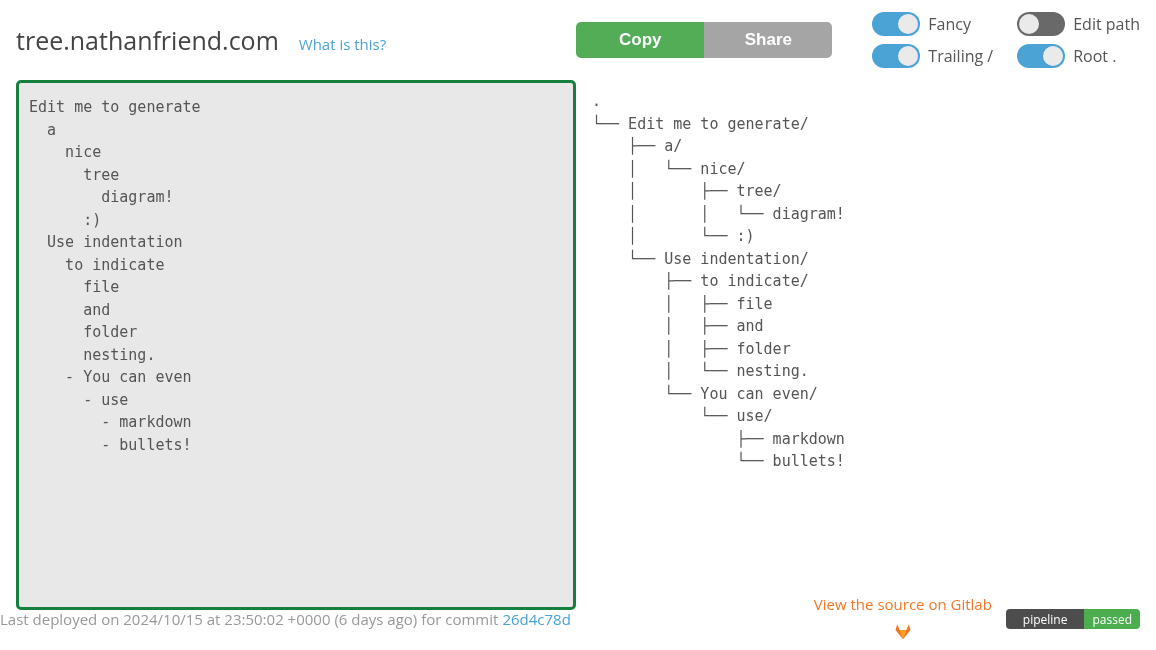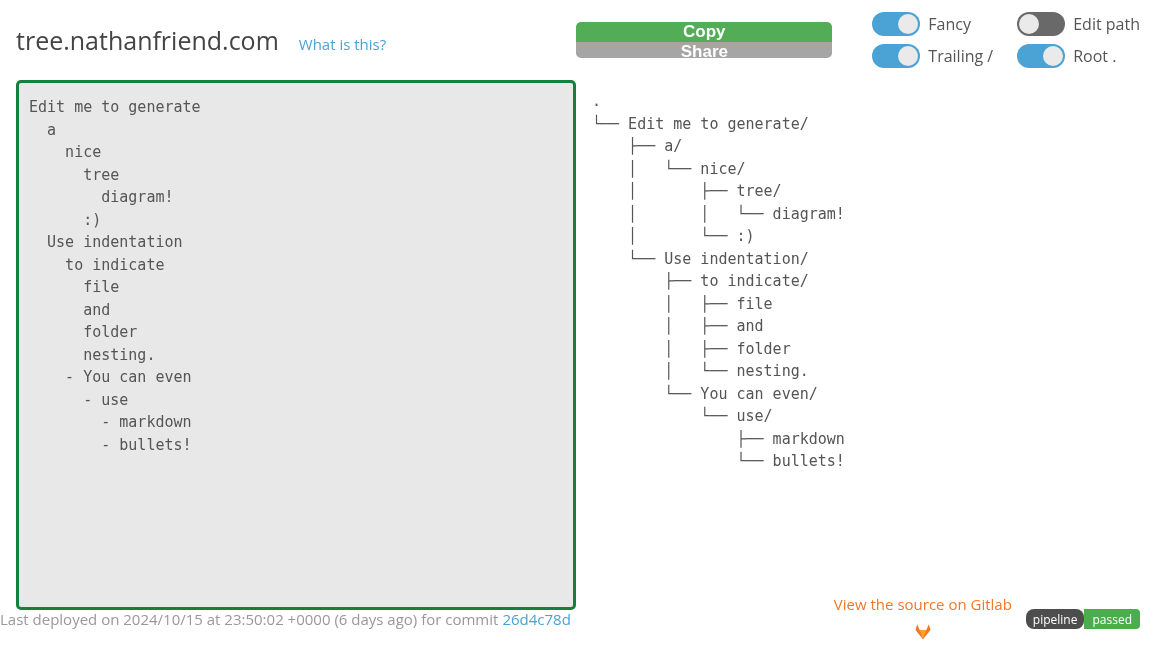--- a/index.html
+++ b/index.html
@@ -17,21 +17,21 @@
     align-items: center;
     padding: 12px 16px 4px 16px;
     gap: 20px;
     justify-content: flex-end;
   }
   .title-group { display: flex; align-items: baseline; gap: 20px; }
   .title { font-size: 25px; font-weight: 400; color: #444; }
   .what-link { color: #4aa3d4; font-size: 15px; text-decoration: none; cursor: pointer; }
   .spacer { flex: 1; }
   .btn-group {
-    display: flex; border-radius: 5px; overflow: hidden; width: 256px; height: 36px; flex-direction: column;
+    display: flex; border-radius: 5px; overflow: hidden; width: 256px; height: 36px;
   }
   .btn {
     flex: 1; border: none; font-size: 17px; color: #fff; cursor: pointer;
     display: flex; align-items: center; justify-content: center;
   }
   .btn-copy { background: #53ad57; font-weight: 600; }
   .btn-share { background: #a5a5a5; font-weight: bold; }
   .toggles {
     display: grid; grid-template-columns: auto auto; row-gap: 8px; column-gap: 24px;
     margin-left: 20px;
@@ -75,21 +75,21 @@
     display: flex; align-items: center; font-size: 15px; color: #999;
   }
   .footer .commit { color: #4aa3d4; margin-left: 4px; text-decoration: none; cursor: pointer; }
   .footer-spacer { flex: 1; }
   .view-src { color: #f37726; display: flex; align-items: center; gap: 6px; text-decoration: none; cursor: pointer; flex-direction: column; }
   .gitlab-icon svg { width: 20px; height: 20px; }
   .pipeline-badge {
     display: flex; margin-left: 14px; border-radius: 4px; overflow: hidden;
     font-size: 12px; color: #fff; height: 20px; align-items: stretch;
   }
-  .pipeline-badge .pl-label { background: #4d4d4d; padding: 2px 7px; display:flex; align-items:center;border-radius:8px;}
+  .pipeline-badge .pl-label { background: #4d4d4d; padding: 2px 17px; display:flex; align-items:center;}
   .pipeline-badge .pl-status { background: #4bad4e; padding: 2px 8px; display:flex; align-items:center;}
 </style>
 </head>
 <body>
 
 <div class="header">
   <div class="title-group">
     <div class="title">tree.nathanfriend.com</div>
     <a class="what-link">What is this?</a>
   </div>

